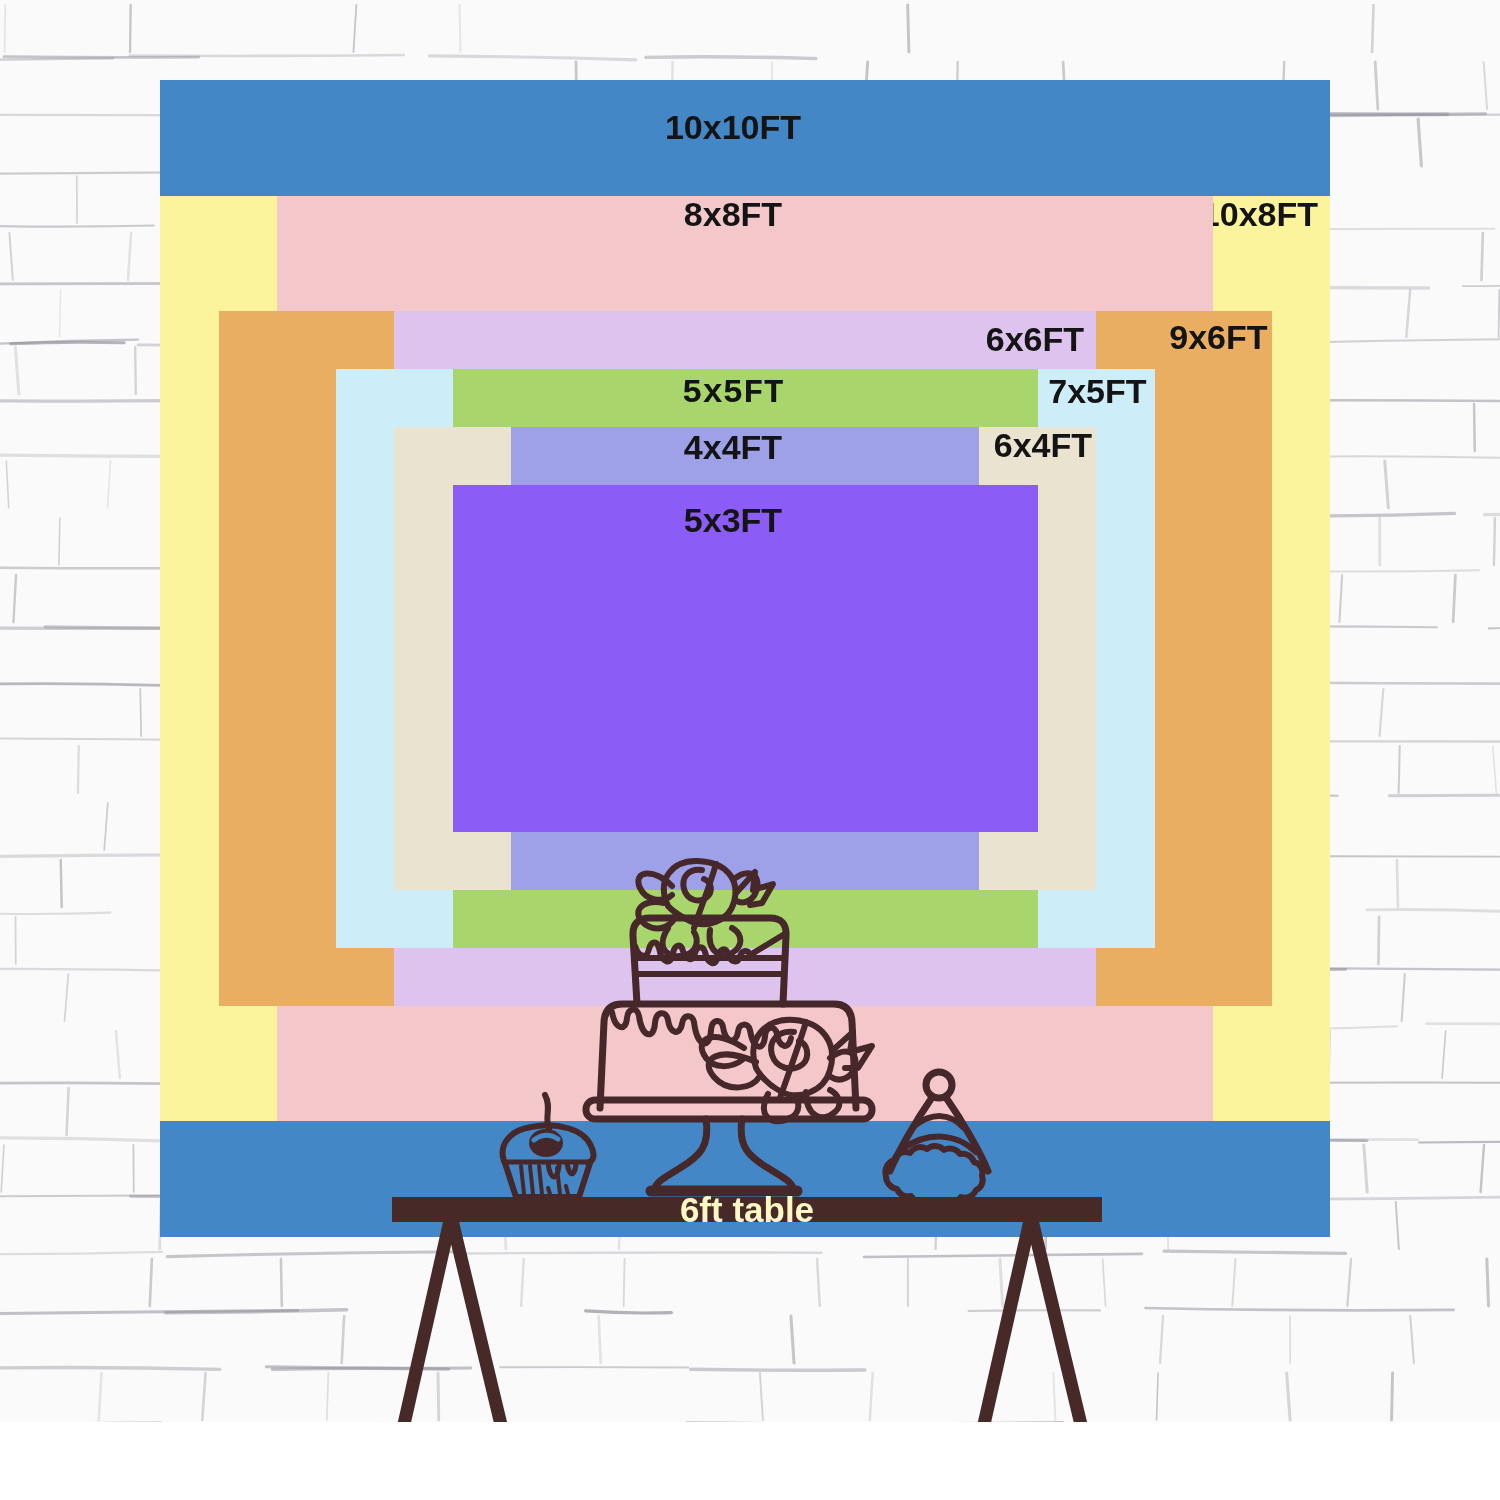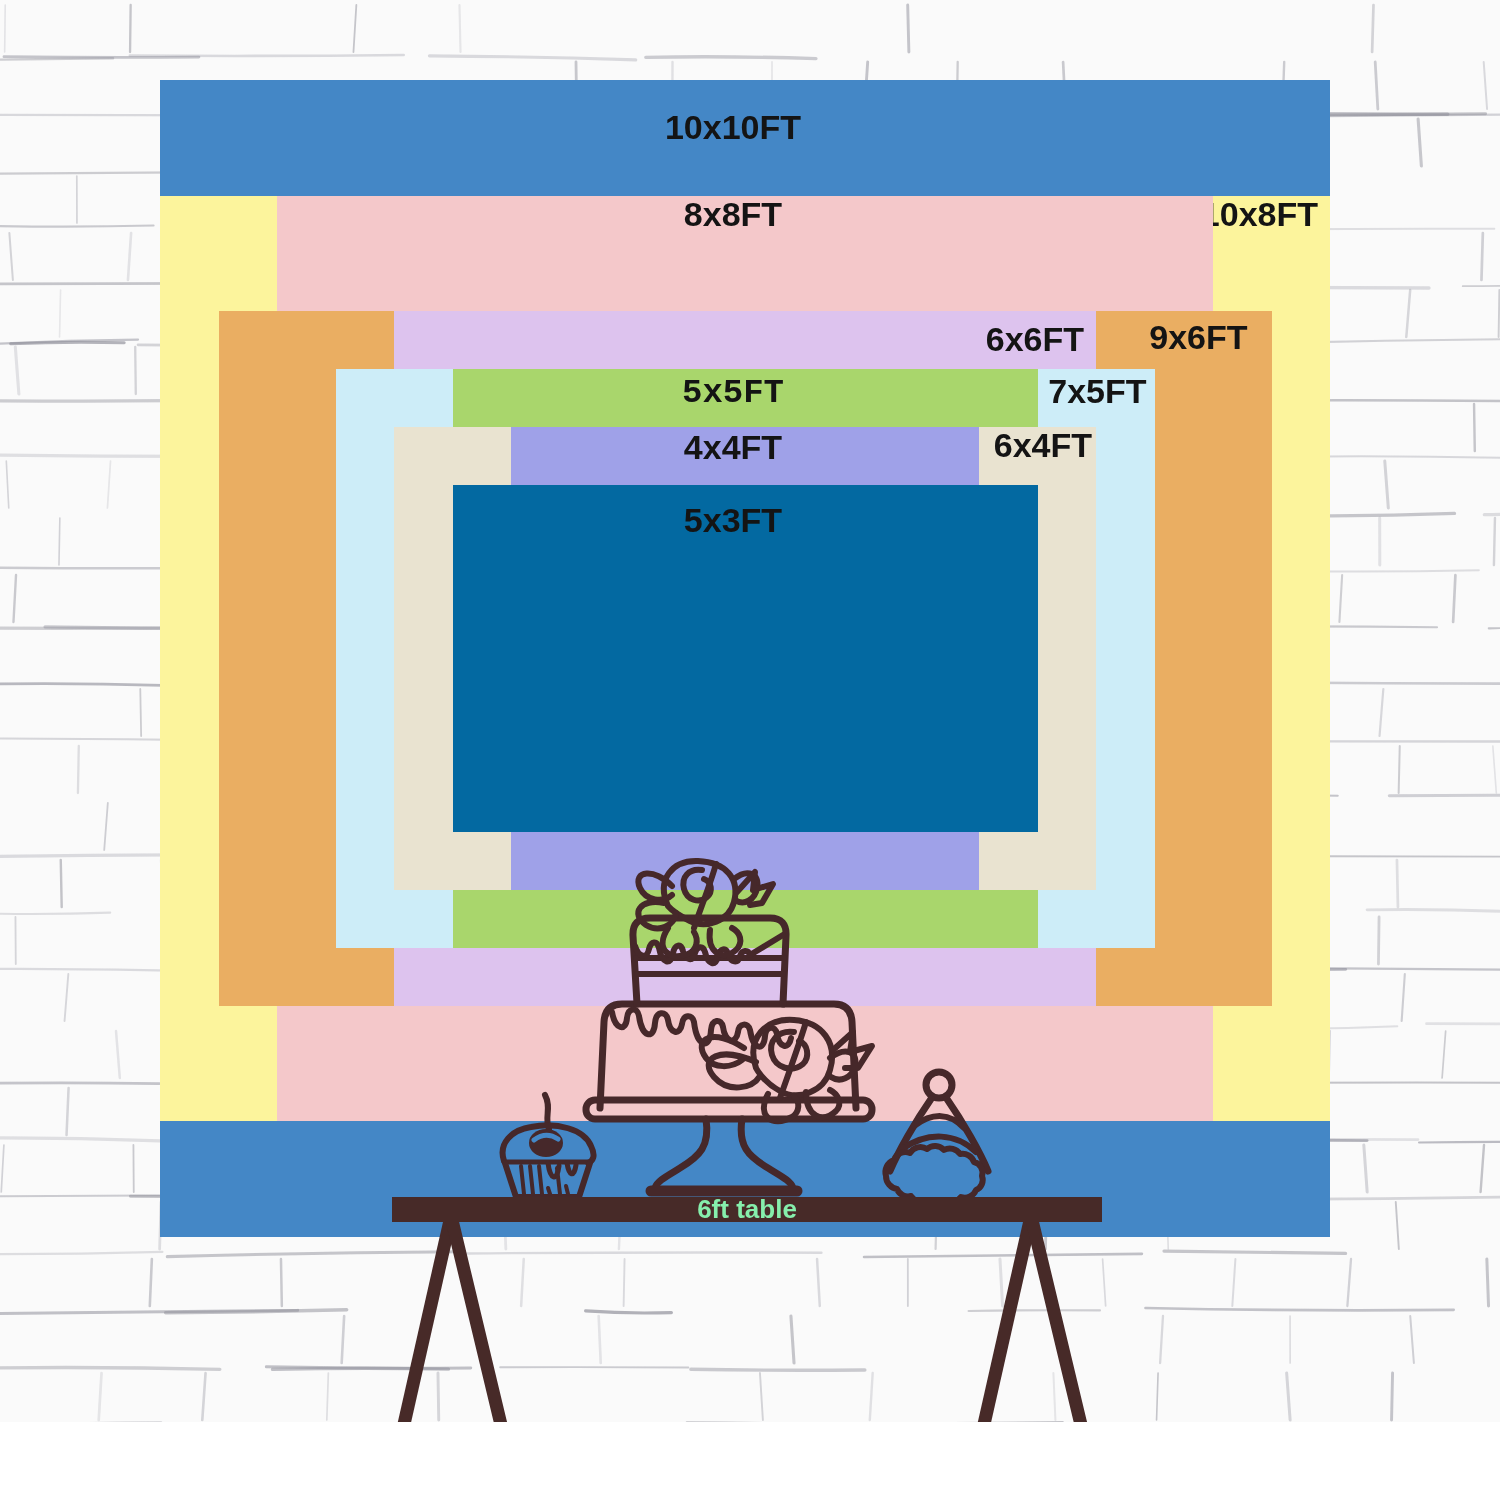--- a/index.html
+++ b/index.html
@@ -18,21 +18,21 @@
   .size-label.center{left:0;right:0;text-align:center;transform:translateX(-12px);}
   #legs-svg,#art-svg{position:absolute;pointer-events:none;}
   #legs-svg{left:0;top:0;}
   #art-svg{left:370px;top:850px;}
   #tabletop{
     position:absolute;left:392px;top:1197px;width:710px;height:25px;
     display:flex;align-items:center;justify-content:center;
     z-index:40;
   }
   #tabletop .table-label{
-    font-size:26px;font-weight:700;color:#86efac;line-height:25px;white-space:nowrap;
+    font-size:35px;font-weight:700;color:#fef9c3;line-height:25px;white-space:nowrap;
   }
 </style>
 </head>
 <body>
 
 <div id="scene" style="background: rgb(250, 250, 250);">
 
   <svg id="wall" width="1500" height="1500" viewBox="0 0 1500 1500">
       <path d="M-20,59.86144579667598 Q46.52161790989339,59.13503535813652 113.04323581978679,58.19417223427445" fill="none" stroke="#8f8f9a" stroke-width="2.4" stroke-opacity="0.41" stroke-linecap="round"></path>
       <path d="M129.83799883397296,55.54689336614683 Q266.77032734733075,56.5617412077263 403.70265586068854,54.93569018365815" fill="none" stroke="#8f8f9a" stroke-width="2.6" stroke-opacity="0.30" stroke-linecap="round"></path>
@@ -404,38 +404,38 @@
       <div class="size-layer" style="left: 160px; top: 80px; width: 1170px; height: 1157px; background: rgb(68, 135, 198); z-index: 1;">
         <span class="size-label center" style="top: 27px;">10x10FT</span>
       </div>
       <div class="size-layer" style="left: 160px; top: 195.7px; width: 1170px; height: 925.6px; background: rgb(252, 244, 156); z-index: 2;">
         <span class="size-label" style="top: -2px; right: 12px;">10x8FT</span>
       </div>
       <div class="size-layer" style="left: 277px; top: 195.7px; width: 936px; height: 925.6px; background: rgb(244, 200, 202); z-index: 3;">
         <span class="size-label center" style="top: -2px;">8x8FT</span>
       </div>
       <div class="size-layer" style="left: 218.5px; top: 311.4px; width: 1053px; height: 694.2px; background: rgb(234, 174, 98); z-index: 4;">
-        <span class="size-label" style="top: 6px; right: 24px;">9x6FT</span>
+        <span class="size-label" style="top: 6px; right: 4px;">9x6FT</span>
       </div>
       <div class="size-layer" style="left: 394px; top: 311.4px; width: 702px; height: 694.2px; background: rgb(221, 195, 238); z-index: 5;">
         <span class="size-label center" style="top: 8px; text-align: right;">6x6FT</span>
       </div>
       <div class="size-layer" style="left: 335.5px; top: 369.25px; width: 819px; height: 578.5px; background: rgb(205, 237, 248); z-index: 6;">
         <span class="size-label" style="top: 2px; right: 8px; margin-left: 20px;">7x5FT</span>
       </div>
       <div class="size-layer" style="left: 452.5px; top: 369.25px; width: 585px; height: 578.5px; background: rgb(169, 214, 108); z-index: 7;">
         <span class="size-label center" style="top: 4px; font-family: Liberation Mono, monospace;">5x5FT</span>
       </div>
       <div class="size-layer" style="left: 394px; top: 427.1px; width: 702px; height: 462.8px; background: rgb(233, 227, 208); z-index: 8;">
         <span class="size-label" style="top: -2px; right: 4px;">6x4FT</span>
       </div>
       <div class="size-layer" style="left: 511px; top: 427.1px; width: 468px; height: 462.8px; background: rgb(159, 161, 232); z-index: 9;">
         <span class="size-label center" style="top: 0px;">4x4FT</span>
       </div>
-      <div class="size-layer" style="left: 452.5px; top: 484.95px; width: 585px; height: 347.1px; background: #0369a1; z-index: 10;">
+      <div class="size-layer" style="left: 452.5px; top: 484.95px; width: 585px; height: 347.1px; background: #8b5cf6; z-index: 10;">
         <span class="size-label center" style="top: 15px;">5x3FT</span>
       </div>
     </div>
 
   <svg id="legs-svg" width="1500" height="1500" viewBox="0 0 1500 1500" style="z-index:30;">
     <g fill="none" stroke-width="13" stroke-linecap="square" stroke="#472a28">
       <path d="M451,1216 L386,1504"></path>
       <path d="M451,1216 L520,1504"></path>
       <path d="M391,1472 L514,1472"></path>
     </g>

